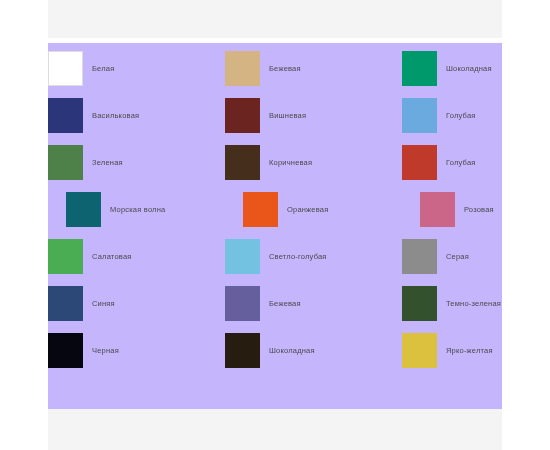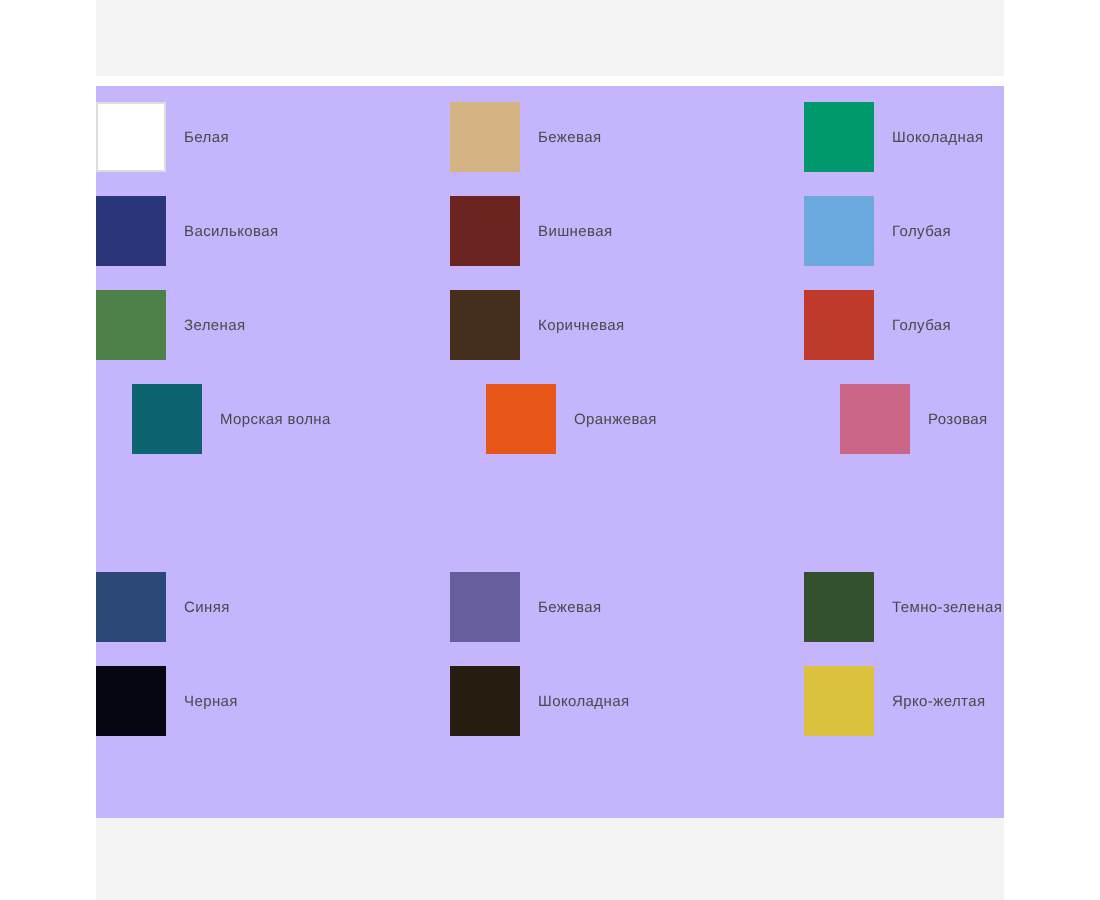--- a/index.html
+++ b/index.html
@@ -139,20 +139,34 @@
         </div>
         <div class="swatch-cell col1">
           <div class="swatch-chip" style="background: rgb(234, 85, 25);"></div>
           <div class="swatch-label">Оранжевая</div>
         </div>
         <div class="swatch-cell col2">
           <div class="swatch-chip" style="background: rgb(204, 102, 136);"></div>
           <div class="swatch-label">Розовая</div>
         </div>
       </div>
+      <div class="swatch-row" style="top: 192px;">
+        <div class="swatch-cell col0">
+          <div class="swatch-chip" style="background: rgb(74, 173, 84);"></div>
+          <div class="swatch-label">Салатовая</div>
+        </div>
+        <div class="swatch-cell col1">
+          <div class="swatch-chip" style="background: rgb(116, 194, 225);"></div>
+          <div class="swatch-label">Светло-голубая</div>
+        </div>
+        <div class="swatch-cell col2">
+          <div class="swatch-chip" style="background: rgb(140, 140, 140);"></div>
+          <div class="swatch-label">Серая</div>
+        </div>
+      </div>
       <div class="swatch-row" style="top: 239px;">
         <div class="swatch-cell col0">
           <div class="swatch-chip" style="background: rgb(44, 72, 118);"></div>
           <div class="swatch-label">Синяя</div>
         </div>
         <div class="swatch-cell col1">
           <div class="swatch-chip" style="background: rgb(101, 95, 158);"></div>
           <div class="swatch-label">Бежевая</div>
         </div>
         <div class="swatch-cell col2">

